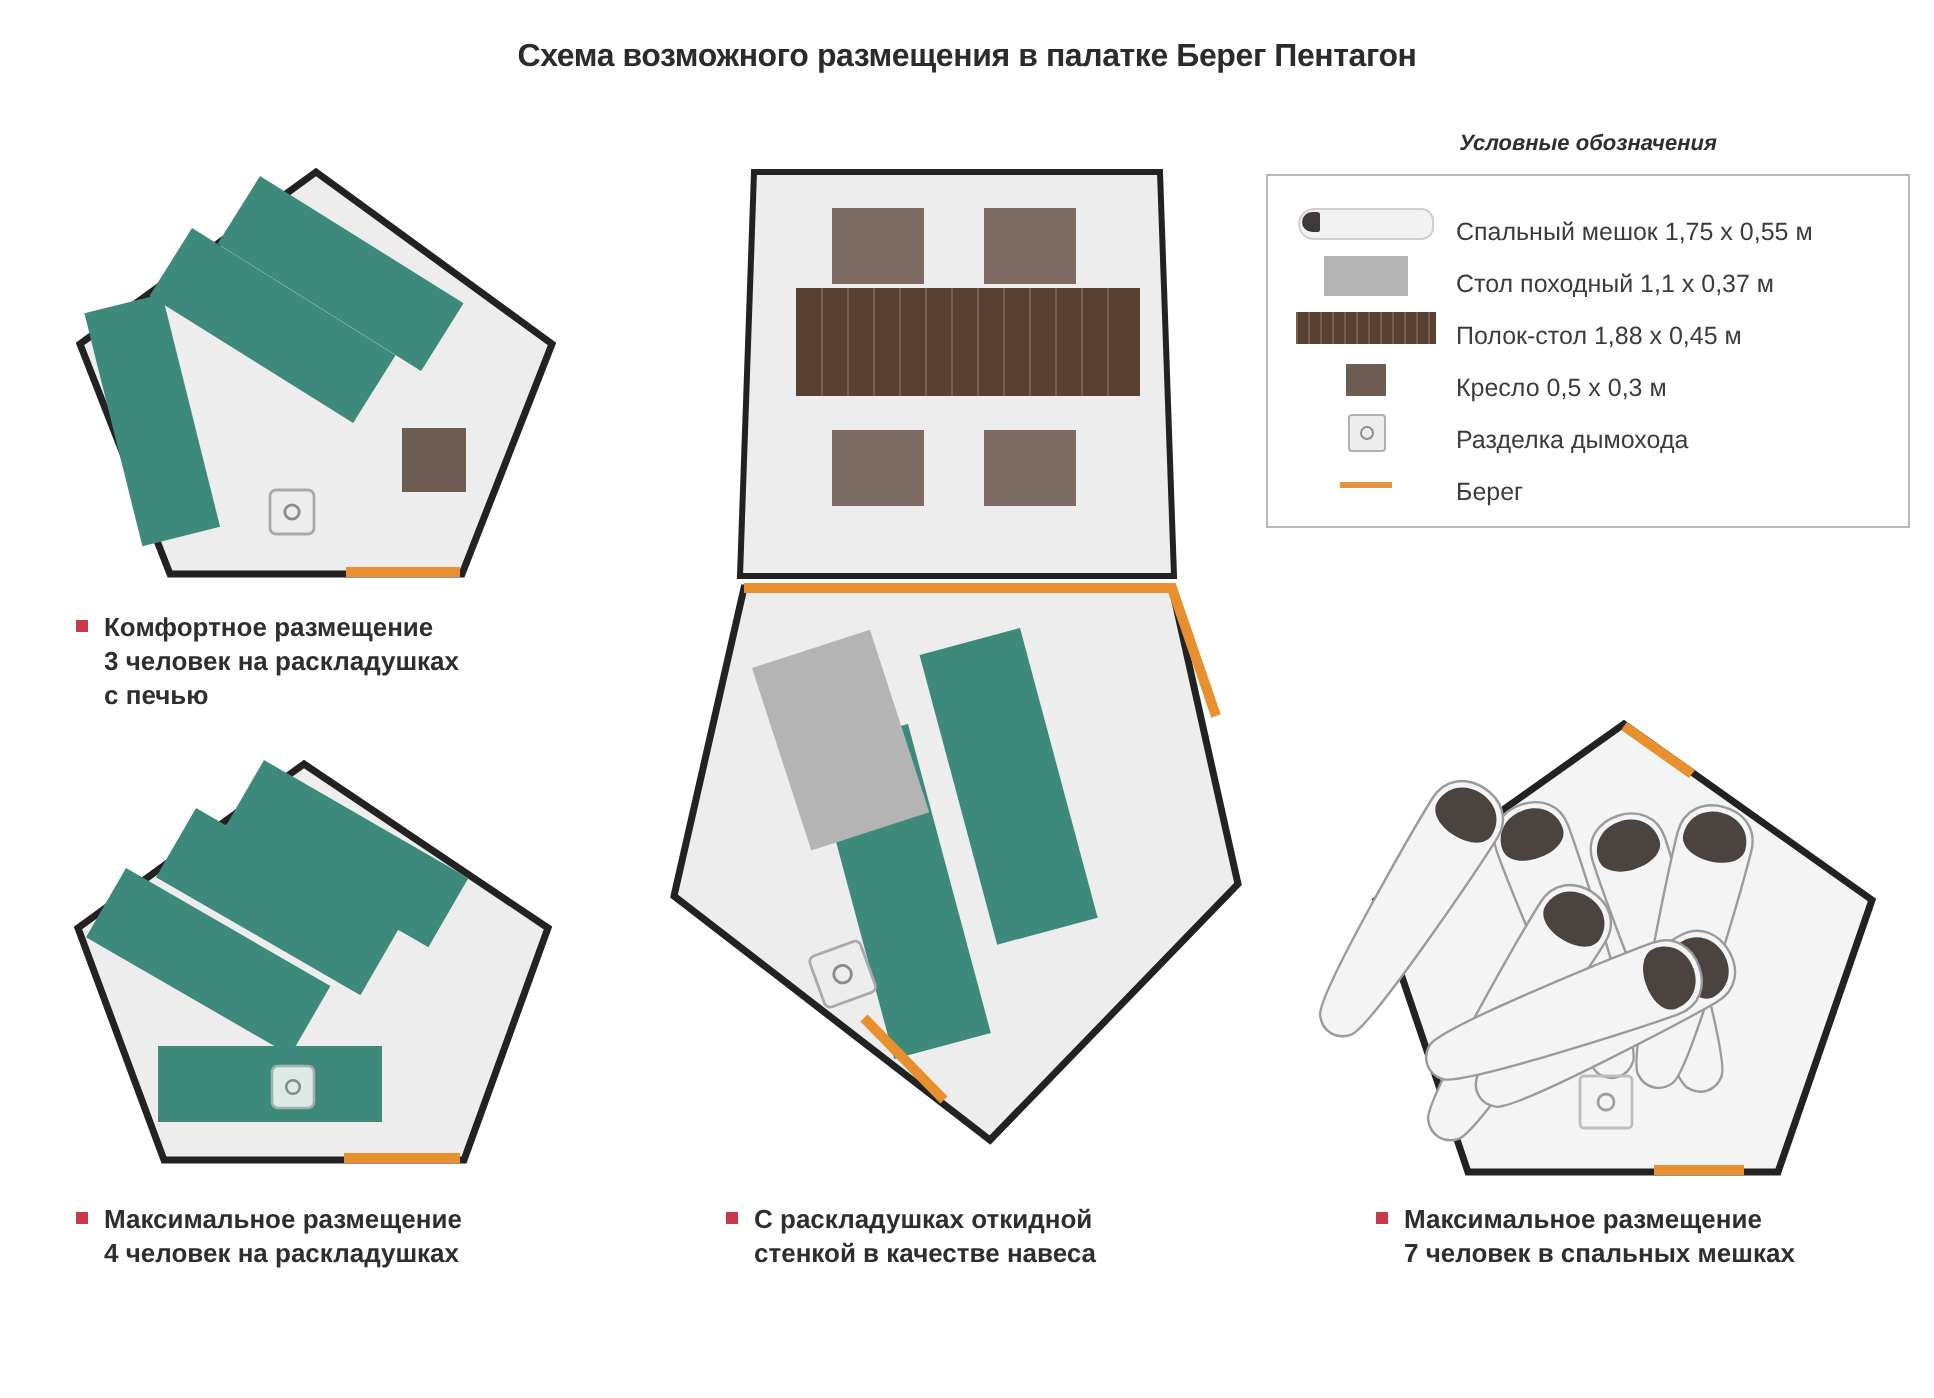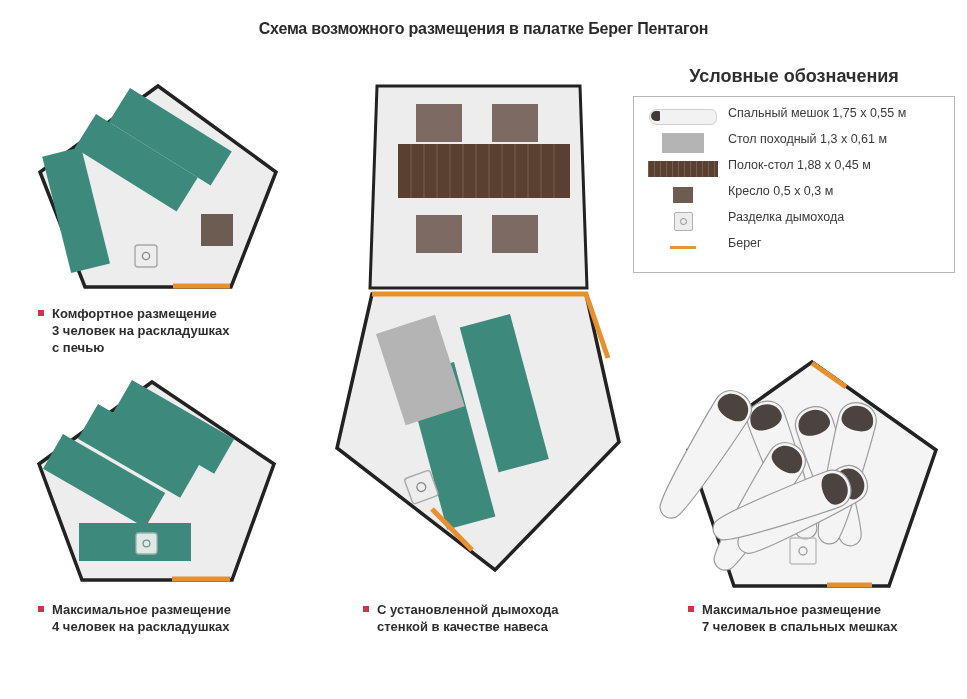--- a/index.html
+++ b/index.html
@@ -29,34 +29,35 @@
 
   
   #legend-wrap {
     position: absolute;
     left: 633px;
     top: 66px;
     width: 322px;
   }
   #legend-title {
     text-align: center;
-    font-size: 18px;
+    font-size: 11px;
     font-weight: bold;
     color: #2f2f2f;
     margin-bottom: 9px;
+    font-style: italic;
   }
   #legend-box {
     border: 1px solid #b8b8b8;
     background: #ffffff;
     padding: 9px 10px 10px 10px;
     box-sizing: border-box;
   }
   .legend-row {
     display: flex;
-    align-items: flex-start;
+    align-items: flex-end;
     height: 26px;
   }
   .legend-swatch {
     width: 78px;
     flex: 0 0 78px;
     display: flex;
     align-items: center;
     justify-content: center;
     height: 22px;
   }
@@ -153,21 +154,21 @@
           <span class="sw-bag"></span>
         </div>
       <div class="legend-label">Спальный мешок 1,75 х 0,55 м</div>
     </div>
 
 
     <div class="legend-row">
       <div class="legend-swatch">
           <span class="sw-table"></span>
         </div>
-      <div class="legend-label">Стол походный 1,3 х 0,61 м</div>
+      <div class="legend-label">Стол походный 1,1 х 0,37 м</div>
     </div>
 
     <div class="legend-row">
       <div class="legend-swatch">
           <span class="sw-bench"></span>
         </div>
       <div class="legend-label">Полок-стол 1,88 х 0,45 м</div>
     </div>
 
     <div class="legend-row">
@@ -272,21 +273,21 @@
 
     <g transform="translate(72,397) rotate(-20)">
       <rect x="0" y="0" width="27" height="27" rx="3" fill="#ededed" stroke="#a9a9a9" stroke-width="1.4"></rect>
       <circle cx="13.5" cy="13.5" r="4.4" fill="none" stroke="#8b8b8b" stroke-width="1.4"></circle>
     </g>
 
     <polyline points="40,212 254,212 276,276" fill="none" stroke="#e8902e" stroke-width="5"></polyline>
     <line x1="100" y1="427" x2="140" y2="468" stroke="#e8902e" stroke-width="5"></line>
   </svg>
 </div>
-<div class="caption" style="left:363px; top:601px;">С установленной дымохода
+<div class="caption" style="left:363px; top:601px;">С раскладушках откидной
 стенкой в качестве навеса</div>
 
 <div class="panel" style="left:684px; top:358px;">
   <svg width="260" height="235" viewBox="0 0 260 235">
     <defs>
       <g id="bagshape">
         <path d="M18,0 C30,0 132,3 140,10 C146,15 146,23 140,28 C132,35 30,38 18,38 C6,38 0,29 0,19 C0,9 6,0 18,0 Z" fill="#f4f4f4" stroke="#9b9b9b" stroke-width="1.2"></path>
         <path d="M18,3 C9,3 3,10 3,19 C3,28 9,35 18,35 C24,35 28,28 28,19 C28,10 24,3 18,3 Z" fill="#4a4340"></path>
       </g>
     </defs>

